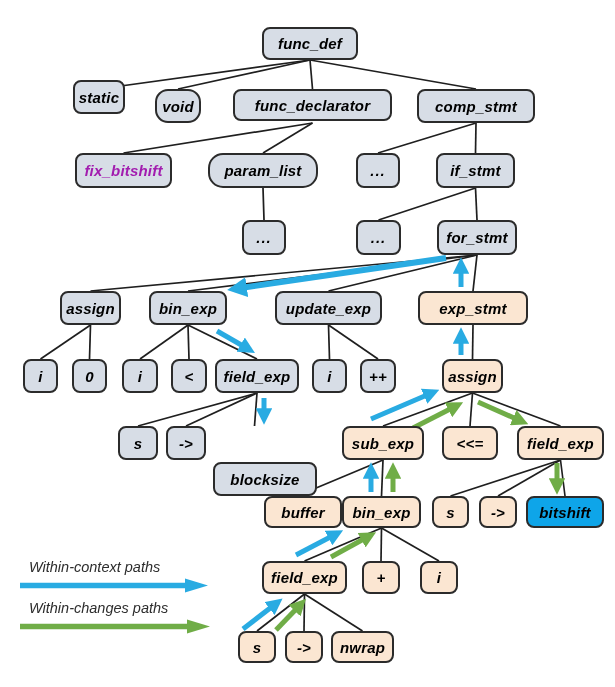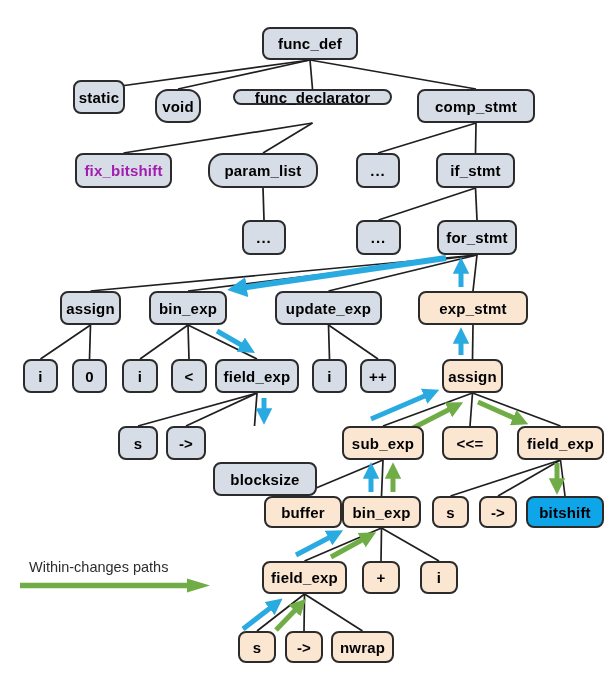--- a/index.html
+++ b/index.html
@@ -3,20 +3,21 @@
 <meta charset="utf-8">
 <style>
   html, body { margin: 0; padding: 0; background: #ffffff; }
   #figure {
     position: relative;
     width: 615px;
     height: 687px;
     background: #ffffff;
     overflow: hidden;
     font-family: "Liberation Sans", sans-serif;
+    font-style: italic;
   }
   #edges-svg {
     position: absolute;
     left: 0; top: 0;
     width: 615px; height: 687px;
   }
   .node {
     position: absolute;
     box-sizing: border-box;
     display: flex;
@@ -118,21 +119,21 @@
         <line x1="393" y1="492" x2="393" y2="468" stroke="#70ad47" stroke-width="5" marker-end="url(#head-changes)"></line>
         <line x1="331" y1="557" x2="371" y2="535" stroke="#70ad47" stroke-width="5" marker-end="url(#head-changes)"></line>
         <line x1="276" y1="630" x2="302" y2="603" stroke="#70ad47" stroke-width="5" marker-end="url(#head-changes)"></line>
       </g>
   </svg>
 
   <div id="nodes-layer">
       <div class="node" style="left: 262px; top: 27px; width: 96px; height: 33px; background: rgb(215, 221, 230); border-color: rgb(43, 43, 43); color: rgb(0, 0, 0);">func_def</div>
       <div class="node" style="left: 73px; top: 80px; width: 52px; height: 34px; background: rgb(215, 221, 230); border-color: rgb(43, 43, 43); color: rgb(0, 0, 0);">static</div>
       <div class="node" style="left: 155px; top: 89px; width: 46px; height: 34px; background: rgb(215, 221, 230); border-color: rgb(43, 43, 43); color: rgb(0, 0, 0); border-radius: 13px;">void</div>
-      <div class="node" style="left: 233px; top: 89px; width: 159px; height: 16px; background: rgb(215, 221, 230); border-color: rgb(43, 43, 43); color: rgb(0, 0, 0);">func_declarator</div>
+      <div class="node" style="left: 233px; top: 89px; width: 159px; height: 32px; background: rgb(215, 221, 230); border-color: rgb(43, 43, 43); color: rgb(0, 0, 0);">func_declarator</div>
       <div class="node" style="left: 417px; top: 89px; width: 118px; height: 34px; background: rgb(215, 221, 230); border-color: rgb(43, 43, 43); color: rgb(0, 0, 0);">comp_stmt</div>
       <div class="node" style="left: 75px; top: 153px; width: 97px; height: 35px; background: rgb(215, 221, 230); border-color: rgb(43, 43, 43); color: #a21caf;">fix_bitshift</div>
       <div class="node" style="left: 208px; top: 153px; width: 110px; height: 35px; background: rgb(215, 221, 230); border-color: rgb(43, 43, 43); color: rgb(0, 0, 0); border-radius: 15px;">param_list</div>
       <div class="node dots" style="left: 356px; top: 153px; width: 44px; height: 35px; background: rgb(215, 221, 230); border-color: rgb(43, 43, 43); color: rgb(0, 0, 0);">...</div>
       <div class="node" style="left: 436px; top: 153px; width: 79px; height: 35px; background: rgb(215, 221, 230); border-color: rgb(43, 43, 43); color: rgb(0, 0, 0);">if_stmt</div>
       <div class="node dots" style="left: 242px; top: 220px; width: 44px; height: 35px; background: rgb(215, 221, 230); border-color: rgb(43, 43, 43); color: rgb(0, 0, 0);">...</div>
       <div class="node dots" style="left: 356px; top: 220px; width: 45px; height: 35px; background: rgb(215, 221, 230); border-color: rgb(43, 43, 43); color: rgb(0, 0, 0);">...</div>
       <div class="node" style="left: 437px; top: 220px; width: 80px; height: 35px; background: rgb(215, 221, 230); border-color: rgb(43, 43, 43); color: rgb(0, 0, 0);">for_stmt</div>
       <div class="node" style="left: 60px; top: 291px; width: 61px; height: 34px; background: rgb(215, 221, 230); border-color: rgb(43, 43, 43); color: rgb(0, 0, 0);">assign</div>
       <div class="node" style="left: 149px; top: 291px; width: 78px; height: 34px; background: rgb(215, 221, 230); border-color: rgb(43, 43, 43); color: rgb(0, 0, 0);">bin_exp</div>
@@ -160,20 +161,27 @@
       <div class="node" style="left: 262px; top: 561px; width: 85px; height: 33px; background: rgb(251, 230, 210); border-color: rgb(43, 43, 43); color: rgb(0, 0, 0);">field_exp</div>
       <div class="node" style="left: 362px; top: 561px; width: 38px; height: 33px; background: rgb(251, 230, 210); border-color: rgb(43, 43, 43); color: rgb(0, 0, 0);">+</div>
       <div class="node" style="left: 420px; top: 561px; width: 38px; height: 33px; background: rgb(251, 230, 210); border-color: rgb(43, 43, 43); color: rgb(0, 0, 0);">i</div>
       <div class="node" style="left: 238px; top: 631px; width: 38px; height: 32px; background: rgb(251, 230, 210); border-color: rgb(43, 43, 43); color: rgb(0, 0, 0);">s</div>
       <div class="node" style="left: 285px; top: 631px; width: 38px; height: 32px; background: rgb(251, 230, 210); border-color: rgb(43, 43, 43); color: rgb(0, 0, 0);">-&gt;</div>
       <div class="node" style="left: 331px; top: 631px; width: 63px; height: 32px; background: rgb(251, 230, 210); border-color: rgb(43, 43, 43); color: rgb(0, 0, 0);">nwrap</div>
     </div>
 
   <div class="legend">
     <div class="legend-row">
+      <div class="legend-label">Within-context paths</div>
+      <svg class="legend-arrow" width="200" height="15" xmlns="http://www.w3.org/2000/svg">
+        <line x1="2" y1="7.5" x2="168" y2="7.5" stroke-width="5.5" stroke="#29abe2"></line>
+        <polygon points="167,0.5 190,7.5 167,14.5" fill="#29abe2"></polygon>
+      </svg>
+    </div>
+    <div class="legend-row">
       <div class="legend-label">Within-changes paths</div>
       <svg class="legend-arrow" width="200" height="15" xmlns="http://www.w3.org/2000/svg">
         <line x1="2" y1="7.5" x2="170" y2="7.5" stroke-width="5.5" stroke="#70ad47"></line>
         <polygon points="169,0.5 192,7.5 169,14.5" fill="#70ad47"></polygon>
       </svg>
     </div>
   </div>
 </div>
 
 </body></html>

